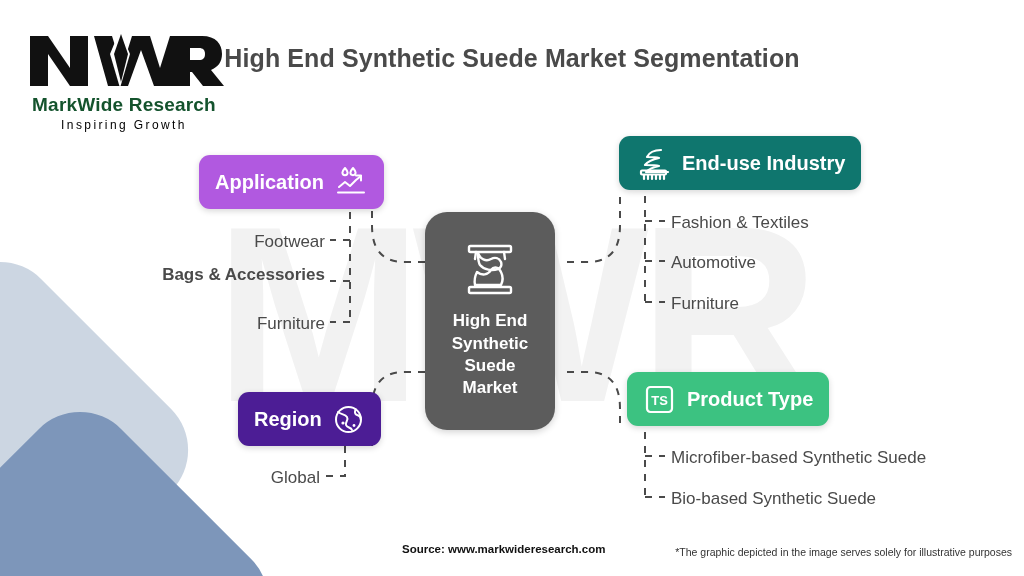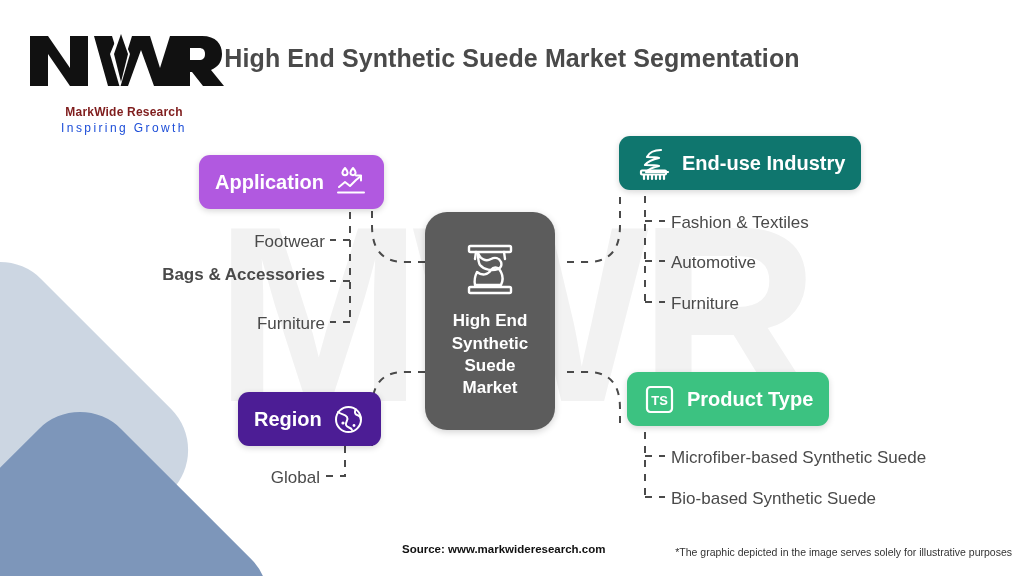--- a/index.html
+++ b/index.html
@@ -45,25 +45,25 @@
     color: #f2f2f2;
     line-height: 1;
     user-select: none;
     font-family: "Liberation Sans", sans-serif;
   }
 
   
   .logo { position: absolute; left: 24px; top: 28px; width: 200px; text-align: center; }
   .logo-mark { height: 62px; display: block; margin: 0 auto; }
   .logo-name {
-    font-size: 12px; font-weight: 700; color: #7f1d1d;
-    letter-spacing: .2px; margin-top: 15px;
+    font-size: 19px; font-weight: 700; color: #14532d;
+    letter-spacing: .2px; margin-top: 4px;
   }
   .logo-tag {
-    font-size: 12px; color: #1d4ed8; letter-spacing: 2.4px; margin-top: 2px;
+    font-size: 12px; color: #000000; letter-spacing: 2.4px; margin-top: 2px;
   }
 
   
   .title {
     position: absolute; left: 0; top: 44px; width: 1024px;
     text-align: center;
     font-size: 25px; font-weight: 700; color: #4a4a4a;
     letter-spacing: .1px;
   }
 

